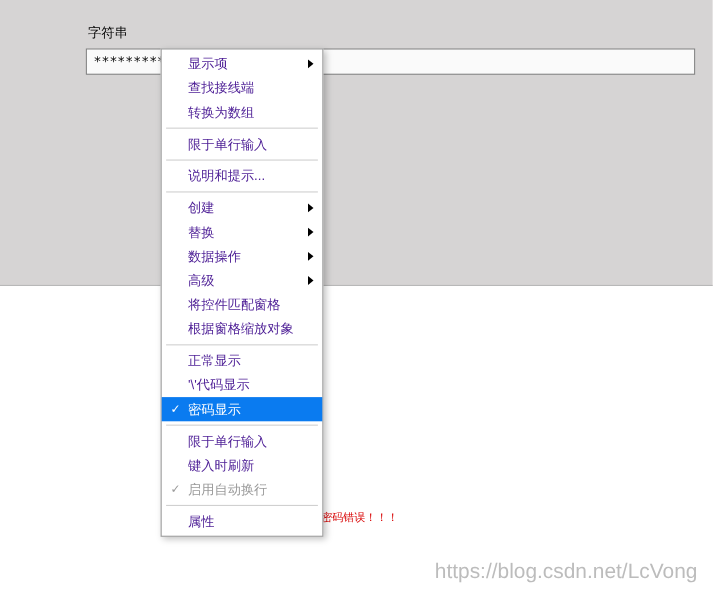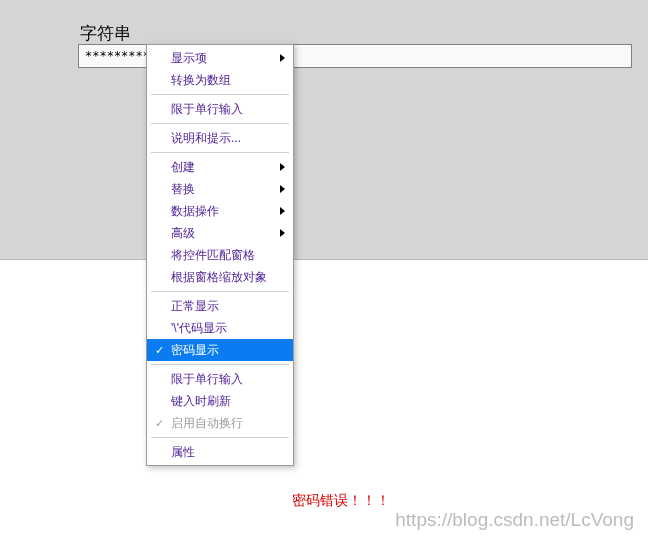--- a/index.html
+++ b/index.html
@@ -19,41 +19,41 @@
       width: 648px;
       height: 260px;
       background: #d6d4d4;
       border-bottom: 1px solid #b8b8b8;
     }
     .field-label {
       position: absolute;
       left: 80px;
       top: 22px;
       color: #000;
-      font-size: 17px;
+      font-size: 12px;
     }
     .string-input {
       position: absolute;
       left: 78px;
       top: 44px;
       width: 554px;
       height: 24px;
       background: #fafafa;
       border: 1px solid #808080;
       padding: 2px 6px;
       font-size: 12px;
       color: #000;
       font-family: monospace;
     }
     .error-text {
       position: absolute;
       left: 292px;
-      top: 492px;
+      top: 464px;
       color: #d80000;
-      font-size: 14px;
+      font-size: 10px;
     }
     .watermark {
       position: absolute;
       right: 14px;
       bottom: 10px;
       color: #bcbcbc;
       font-size: 19px;
       font-family: Arial, sans-serif;
     }
     .context-menu {
@@ -113,20 +113,21 @@
   <div class="field-label">字符串</div>
   <input type="text" class="string-input" value="**************" style="">
 </div>
 
 <div class="error-text">密码错误！！！</div>
 
 <div class="watermark">https://blog.csdn.net/LcVong</div>
 
 <div class="context-menu" id="ctx-menu">
     <div class="menu-item"><span>显示项</span><span class="submenu-arrow"></span></div>
+    <div class="menu-item"><span>查找接线端</span></div>
     <div class="menu-item"><span>转换为数组</span></div>
     <div class="menu-sep"></div>
     <div class="menu-item"><span>限于单行输入</span></div>
     <div class="menu-sep"></div>
     <div class="menu-item"><span>说明和提示...</span></div>
     <div class="menu-sep"></div>
     <div class="menu-item"><span>创建</span><span class="submenu-arrow"></span></div>
     <div class="menu-item"><span>替换</span><span class="submenu-arrow"></span></div>
     <div class="menu-item"><span>数据操作</span><span class="submenu-arrow"></span></div>
     <div class="menu-item"><span>高级</span><span class="submenu-arrow"></span></div>

